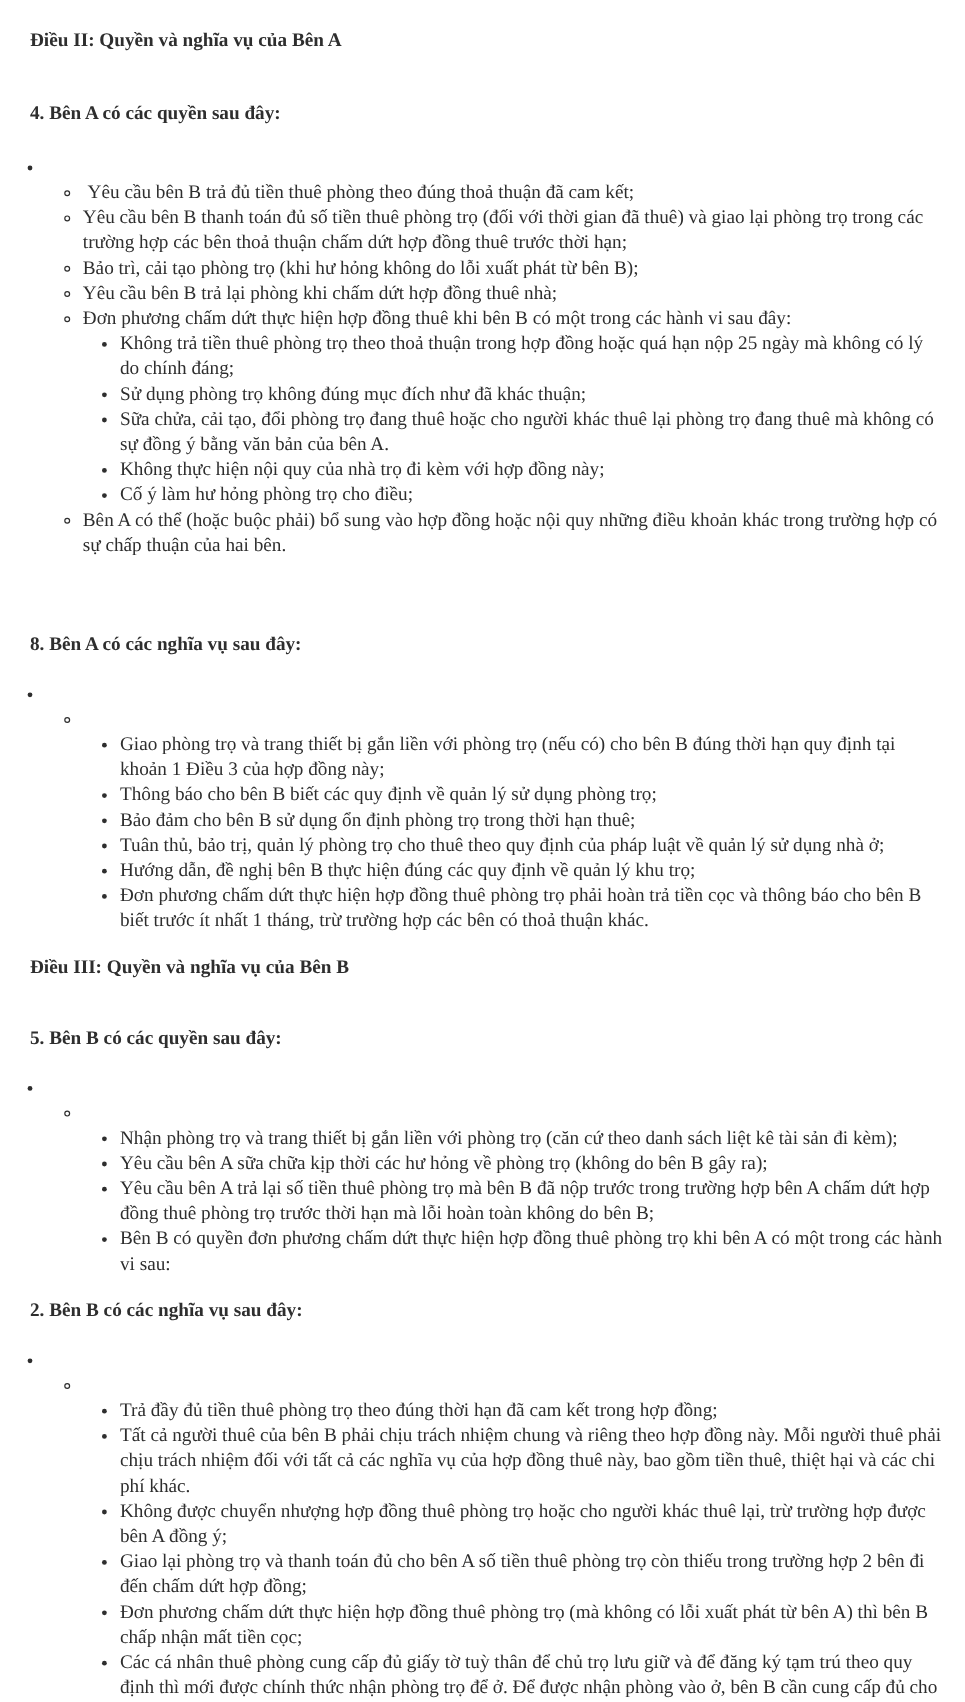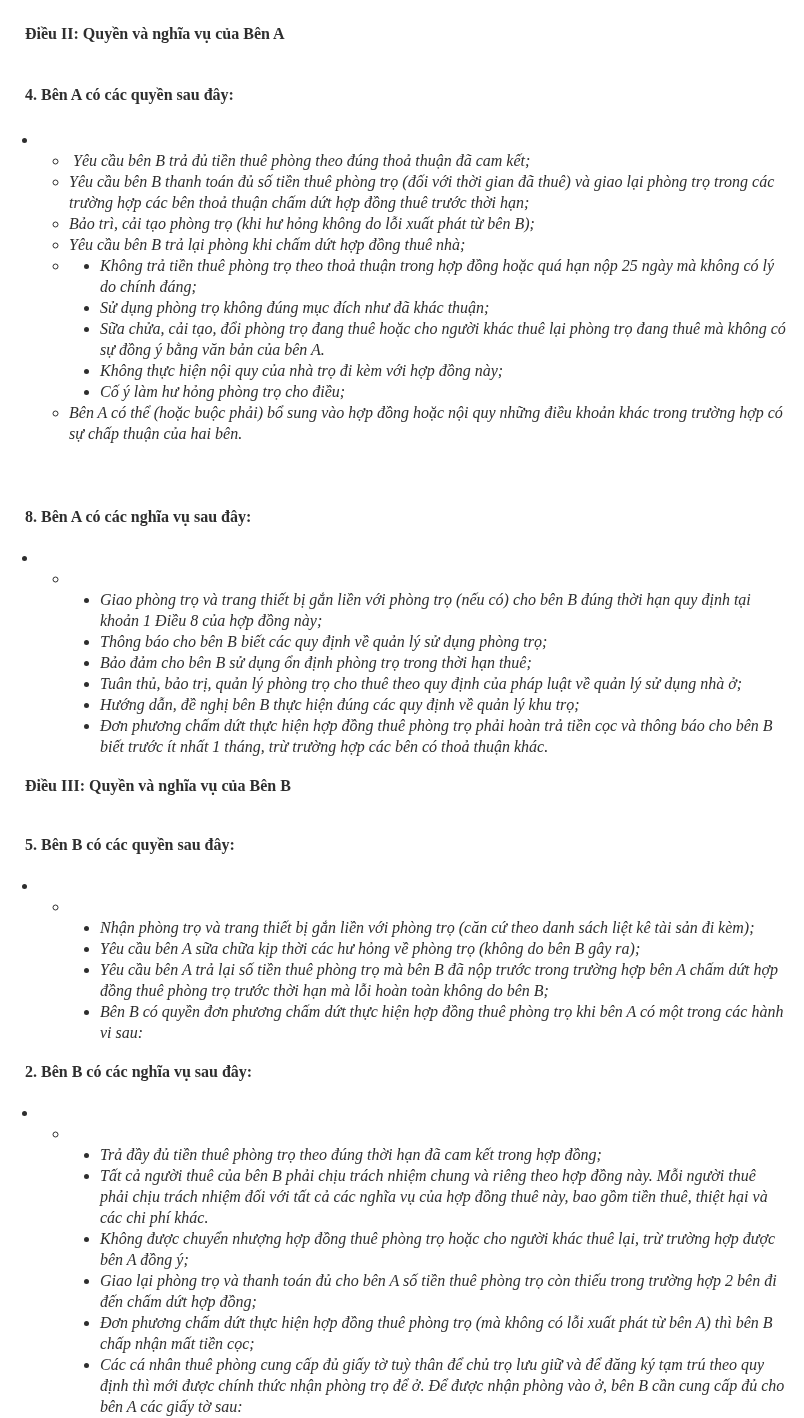--- a/index.html
+++ b/index.html
@@ -10,21 +10,21 @@
     padding: 11px 16px 0 13px;
     overflow: hidden;
     background: #ffffff;
     color: #2e2e2e;
     font-family: "Liberation Serif", "DejaVu Serif", serif;
     font-size: 16px;
     line-height: 21px;
   }
   p.t { margin: 12px; font-weight: bold; }
   ul { margin: 0; }
-  ul.l1 { padding-left: 25px; list-style-type: disc; font-style: italic; }
+  ul.l1 { padding-left: 25px; list-style-type: disc; }
   ul.l2 { padding-left: 31px; list-style-type: circle; }
   ul.l3 { padding-left: 31px; list-style-type: disc; }
   ul.l4 { padding-left: 30px; list-style-type: circle; }
   li { line-height: 21px; }
   li.ph { min-height: 21px; }
   li.nm { list-style-type: none; }
   .sp6  { height: 6px; }
   .sp8  { height: 8px; }
   .sp12 { height: 12px; }
   .sp14 { height: 14px; }
@@ -42,20 +42,21 @@
 
 <ul class="l1">
   <li class="ph"></li>
   <li class="nm">
     <ul class="l2">
       <li><span>&nbsp;Yêu cầu bên B trả đủ tiền thuê phòng theo đúng thoả thuận đã cam kết;</span></li>
       <li><span>Yêu cầu bên B thanh toán đủ số tiền thuê phòng trọ (đối với thời gian đã thuê) và giao lại phòng trọ trong các trường hợp các bên thoả thuận chấm dứt hợp đồng thuê trước thời hạn;</span></li>
       <li><span>Bảo trì, cải tạo phòng trọ (khi hư hỏng không do lỗi xuất phát từ bên B);</span></li>
       <li><span>Yêu cầu bên B trả lại phòng khi chấm dứt hợp đồng thuê nhà;</span></li>
       <li>
+        <span>Đơn phương chấm dứt thực hiện hợp đồng thuê khi bên B có một trong các hành vi sau đây:</span>
         <ul class="l3">
           <li><span>Không trả tiền thuê phòng trọ theo thoả thuận trong hợp đồng hoặc quá hạn nộp 25 ngày mà không có lý do chính đáng;</span></li>
           <li><span>Sử dụng phòng trọ không đúng mục đích như đã khác thuận;</span></li>
           <li><span>Sữa chửa, cải tạo, đổi phòng trọ đang thuê hoặc cho người khác thuê lại phòng trọ đang thuê mà không có sự đồng ý bằng văn bản của bên A.</span></li>
           <li><span>Không thực hiện nội quy của nhà trọ đi kèm với hợp đồng này;</span></li>
           <li><span>Cố ý làm hư hỏng phòng trọ cho điều;</span></li>
         </ul>
       </li>
       <li><span>Bên A có thể (hoặc buộc phải) bổ sung vào hợp đồng hoặc nội quy những điều khoản khác trong trường hợp có sự chấp thuận của hai bên.</span></li>
     </ul>
@@ -67,21 +68,21 @@
 <p class="t">8. Bên A có các nghĩa vụ sau đây:</p>
 <div class="sp8"></div>
 
 <ul class="l1">
   <li class="ph"></li>
   <li class="nm">
     <ul class="l2">
       <li class="ph"></li>
       <li class="nm">
         <ul class="l3">
-          <li><span>Giao phòng trọ và trang thiết bị gắn liền với phòng trọ (nếu có) cho bên B đúng thời hạn quy định tại khoản 1 Điều 8 của hợp đồng này;</span></li>
+          <li><span>Giao phòng trọ và trang thiết bị gắn liền với phòng trọ (nếu có) cho bên B đúng thời hạn quy định tại khoản 1 Điều 3 của hợp đồng này;</span></li>
           <li><span>Thông báo cho bên B biết các quy định về quản lý sử dụng phòng trọ;</span></li>
           <li><span>Bảo đảm cho bên B sử dụng ổn định phòng trọ trong thời hạn thuê;</span></li>
           <li><span>Tuân thủ, bảo trị, quản lý phòng trọ cho thuê theo quy định của pháp luật về quản lý sử dụng nhà ở;</span></li>
           <li><span>Hướng dẫn, đề nghị bên B thực hiện đúng các quy định về quản lý khu trọ;</span></li>
           <li><span>Đơn phương chấm dứt thực hiện hợp đồng thuê phòng trọ phải hoàn trả tiền cọc và thông báo cho bên B biết trước ít nhất 1 tháng, trừ trường hợp các bên có thoả thuận khác.</span></li>
         </ul>
       </li>
     </ul>
   </li>
 </ul>

